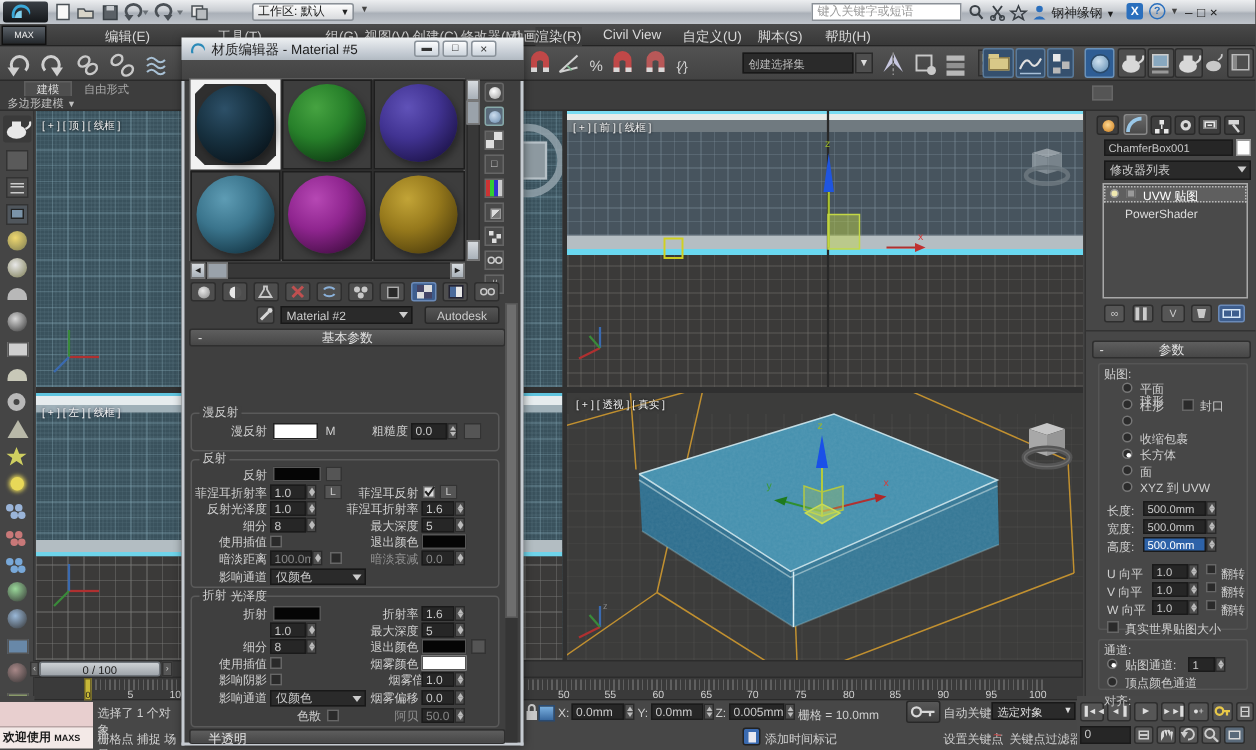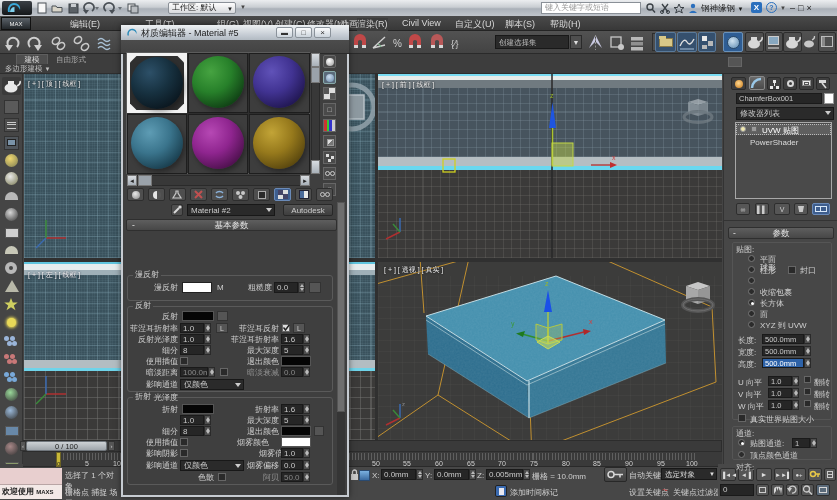--- a/index.html
+++ b/index.html
@@ -695,34 +695,35 @@
       <div class="fld" style="left:160px;top:390px;width:22px;height:10px">5</div>
       <div class="sp" style="left:182px;top:390px;height:10px"></div>
 <div class="lbr" style="left:12px;top:402px;width:45px">细分</div>
       <div class="fld" style="left:59px;top:401px;width:24px;height:10px">8</div>
       <div class="sp" style="left:83px;top:401px;height:10px"></div>
 <div class="lbr" style="left:110px;top:402px;width:48px">退出颜色</div>
       <div class="a" style="left:160px;top:401px;width:30px;height:10px;background:#050505;border:1px solid #555"></div>
       <div class="a" style="left:193px;top:401px;width:10px;height:10px;background:#555;border:1px solid #333"></div>
 <div class="lbr" style="left:12px;top:413px;width:45px">使用插值</div>
       <div class="chk" style="left:59px;top:413px;width:8px;height:8px"></div>
-<div class="lbr" style="left:100px;top:413px;width:48px">烟雾颜色</div>
+<div class="lbr" style="left:110px;top:413px;width:48px">烟雾颜色</div>
       <div class="a" style="left:160px;top:412px;width:30px;height:10px;background:#fff;border:1px solid #555"></div>
 <div class="lbr" style="left:12px;top:424px;width:45px">影响阴影</div>
       <div class="chk" style="left:59px;top:424px;width:8px;height:8px"></div>
 <div class="lbr" style="left:122px;top:424px;width:48px">烟雾倍增</div>
       <div class="fld" style="left:160px;top:423px;width:22px;height:10px">1.0</div>
       <div class="sp" style="left:182px;top:423px;height:10px"></div>
 <div class="lbr" style="left:12px;top:436px;width:45px">影响通道</div>
       <div class="combo" style="left:59px;top:435px;width:64px;height:11px;line-height:10px">仅颜色</div>
 <div class="lbr" style="left:110px;top:436px;width:48px">烟雾偏移</div>
       <div class="fld" style="left:160px;top:435px;width:22px;height:10px">0.0</div>
       <div class="sp" style="left:182px;top:435px;height:10px"></div>
 <div class="lbr" style="left:59px;top:448px;width:34px">色散</div>
       <div class="chk" style="left:97px;top:448px;width:8px;height:8px"></div>
 <div class="lbr" style="left:110px;top:448px;width:48px;color:#909090">阿贝</div>
       <div class="fld" style="left:160px;top:447px;width:22px;height:10px;color:#888">50.0</div>
       <div class="sp" style="left:182px;top:447px;height:10px"></div>
 
+<div class="roll" style="left:5px;top:461px;width:211px;height:10px;text-align:left;padding-left:12px;line-height:10px">半透明</div>
 
 <div class="a" style="left:216px;top:177px;width:8px;height:293px;background:#353535"></div>
 <div class="a" style="left:216px;top:177px;width:8px;height:210px;background:#6e6e6e;border:1px solid #555"></div>
 </div>
 </div>
 </body></html>

